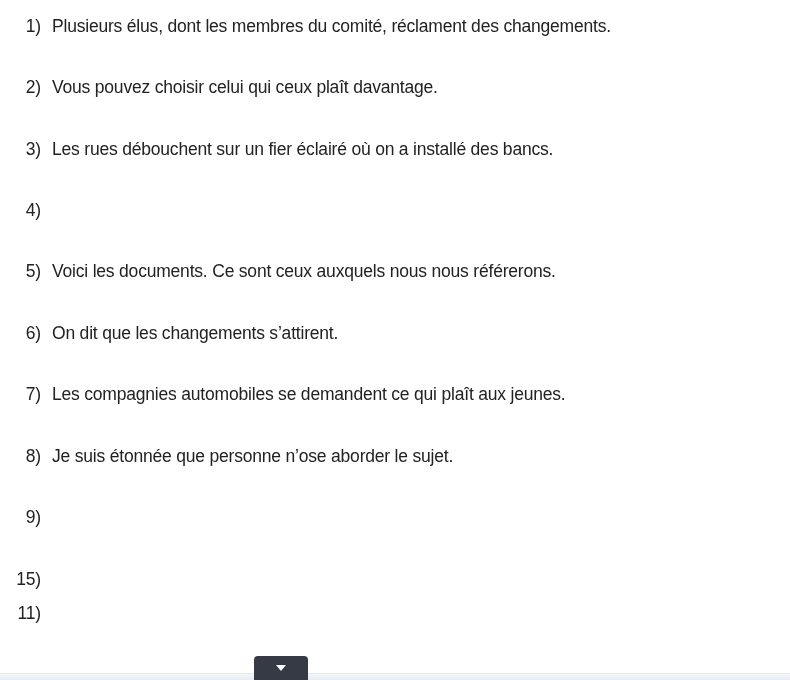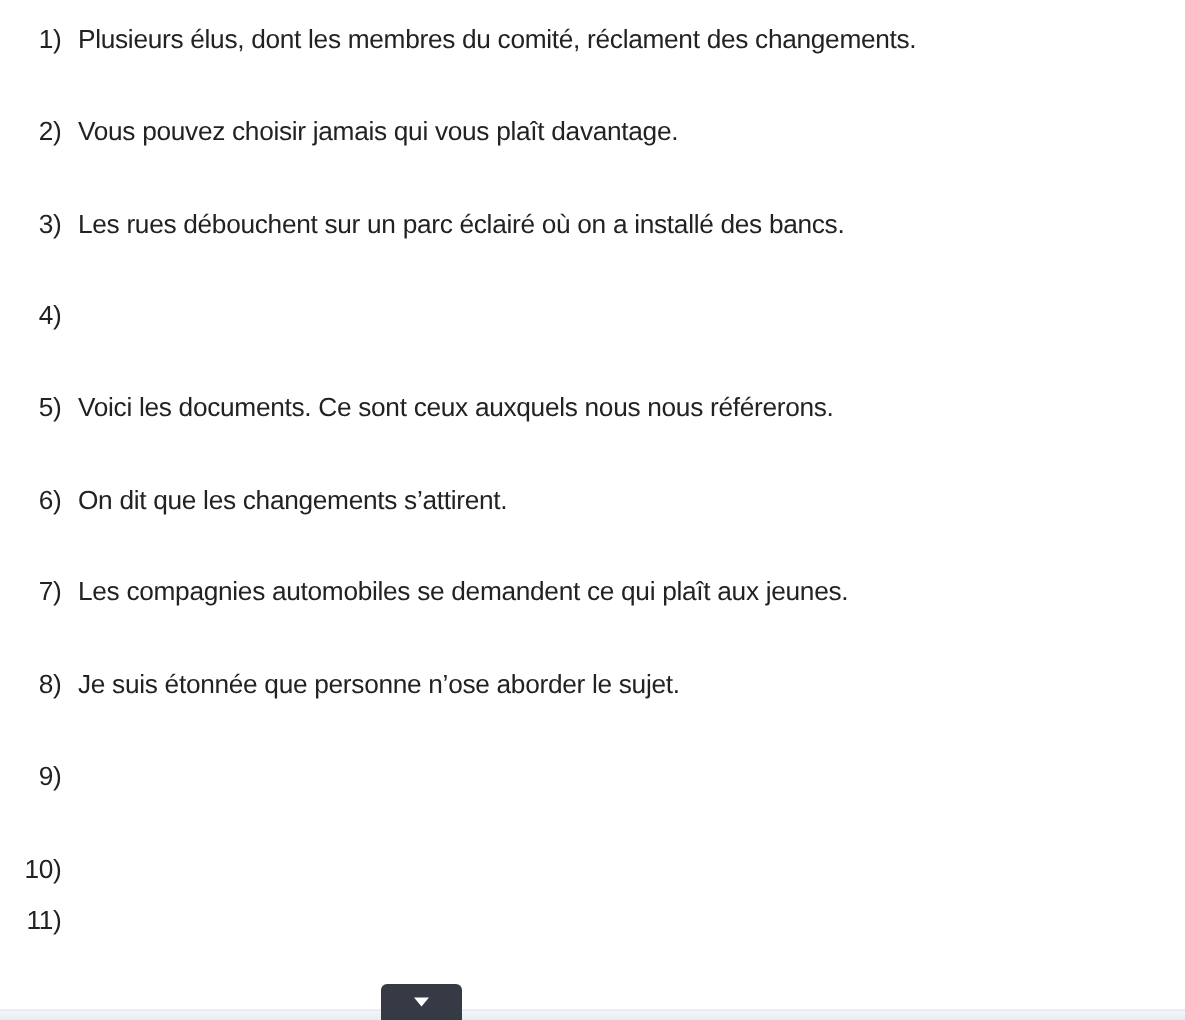--- a/index.html
+++ b/index.html
@@ -78,25 +78,25 @@
 </head>
 <body>
 
 <ol class="list">
   <li class="item" style="top:14px">
     <span class="num">1)</span>
     <span class="text">Plusieurs élus, dont les membres du comité, réclament des changements.</span>
   </li>
   <li class="item" style="top:75px">
     <span class="num">2)</span>
-    <span class="text">Vous pouvez choisir jamais qui vous plaît davantage.</span>
+    <span class="text">Vous pouvez choisir celui qui ceux plaît davantage.</span>
   </li>
   <li class="item" style="top:137px">
     <span class="num">3)</span>
-    <span class="text">Les rues débouchent sur un parc éclairé où on a installé des bancs.</span>
+    <span class="text">Les rues débouchent sur un fier éclairé où on a installé des bancs.</span>
   </li>
   <li class="item" style="top:198px">
     <span class="num">4)</span>
   </li>
   <li class="item" style="top:259px">
     <span class="num">5)</span>
     <span class="text">Voici les documents. Ce sont ceux auxquels nous nous référerons.</span>
   </li>
   <li class="item" style="top:321px">
     <span class="num">6)</span>
@@ -107,21 +107,21 @@
     <span class="text">Les compagnies automobiles se demandent ce qui plaît aux jeunes.</span>
   </li>
   <li class="item" style="top:444px">
     <span class="num">8)</span>
     <span class="text">Je suis étonnée que personne n’ose aborder le sujet.</span>
   </li>
   <li class="item" style="top:505px">
     <span class="num">9)</span>
   </li>
   <li class="item" style="top:567px">
-    <span class="num">10)</span>
+    <span class="num">15)</span>
   </li>
   <li class="item" style="top:601px">
     <span class="num">11)</span>
   </li>
 </ol>
 
 <div class="bottom-bar"></div>
 
 <div class="expand-tab">
   <span class="caret"></span>

